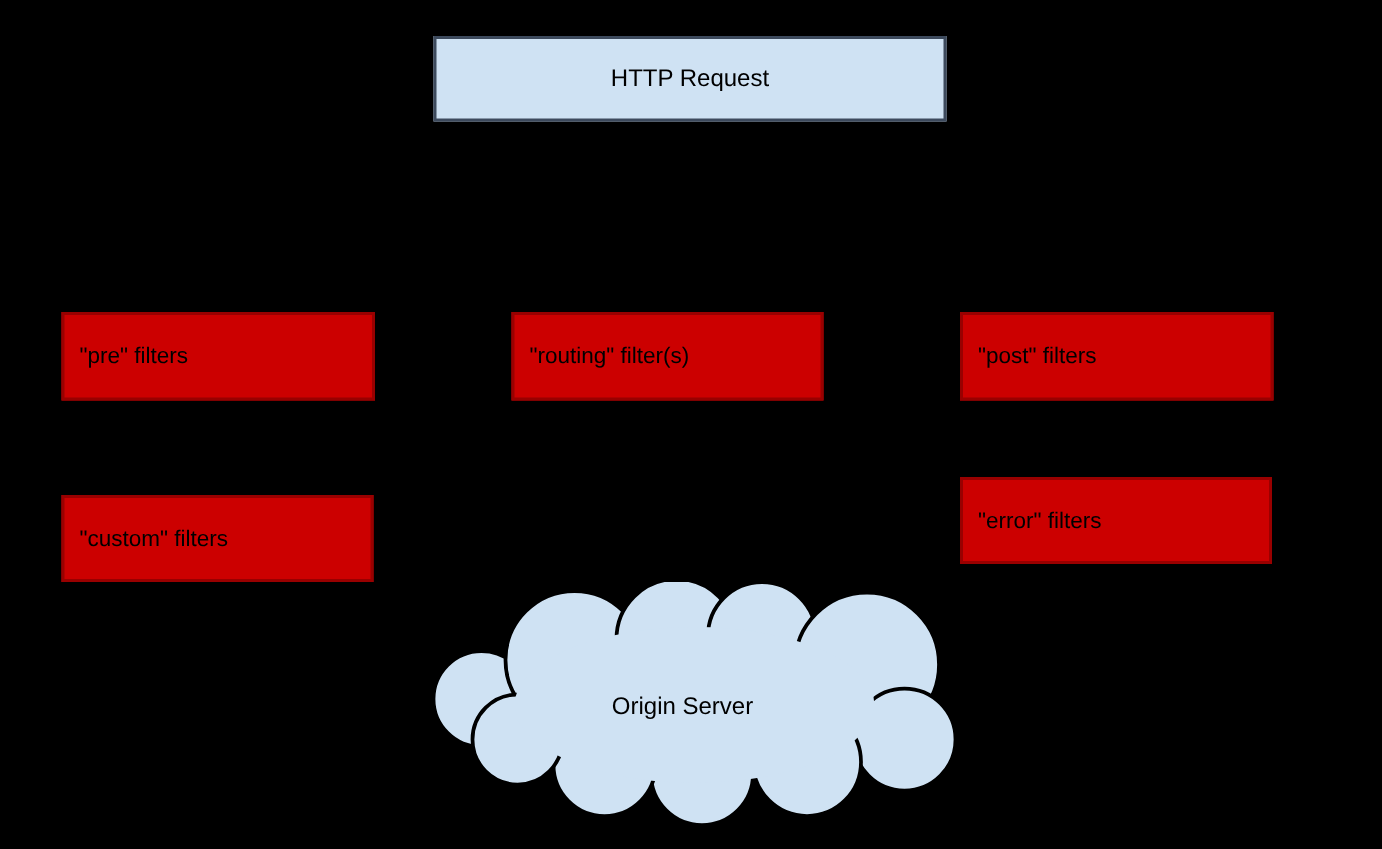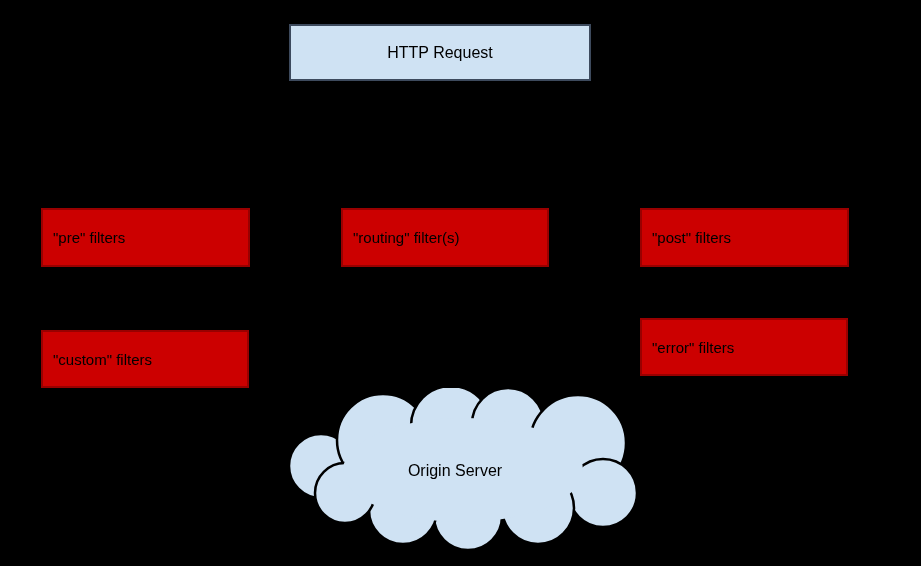--- a/index.html
+++ b/index.html
@@ -28,21 +28,21 @@
     justify-content: center;
     font-size: 16px;
   }
   .node.red {
     background: #cc0000;
     border: 2px solid #990000;
     justify-content: flex-start;
     padding-left: 10px;
     font-size: 15px;
   }
-  #http-request { left: 289px; top: 24px;  width: 302px; height: 57px; }
+  #http-request { left: 289px; top: 24px;  width: 342px; height: 57px; }
   #pre-filters  { left: 41px;  top: 208px; width: 209px; height: 59px; }
   #routing-filters { left: 341px; top: 208px; width: 208px; height: 59px; }
   #post-filters { left: 640px; top: 208px; width: 209px; height: 59px; }
   #custom-filters { left: 41px; top: 330px; width: 208px; height: 58px; }
   #error-filters { left: 640px; top: 318px; width: 208px; height: 58px; }
   #origin-cloud { position: absolute; left: 283px; top: 388px; width: 366px; height: 162px; }
   #origin-cloud svg { display: block; }
   .cloud-bump { fill: #cfe2f3; stroke: #000000; stroke-width: 2.5; }
   .cloud-core { fill: #cfe2f3; stroke: none; }
   .cloud-label {

